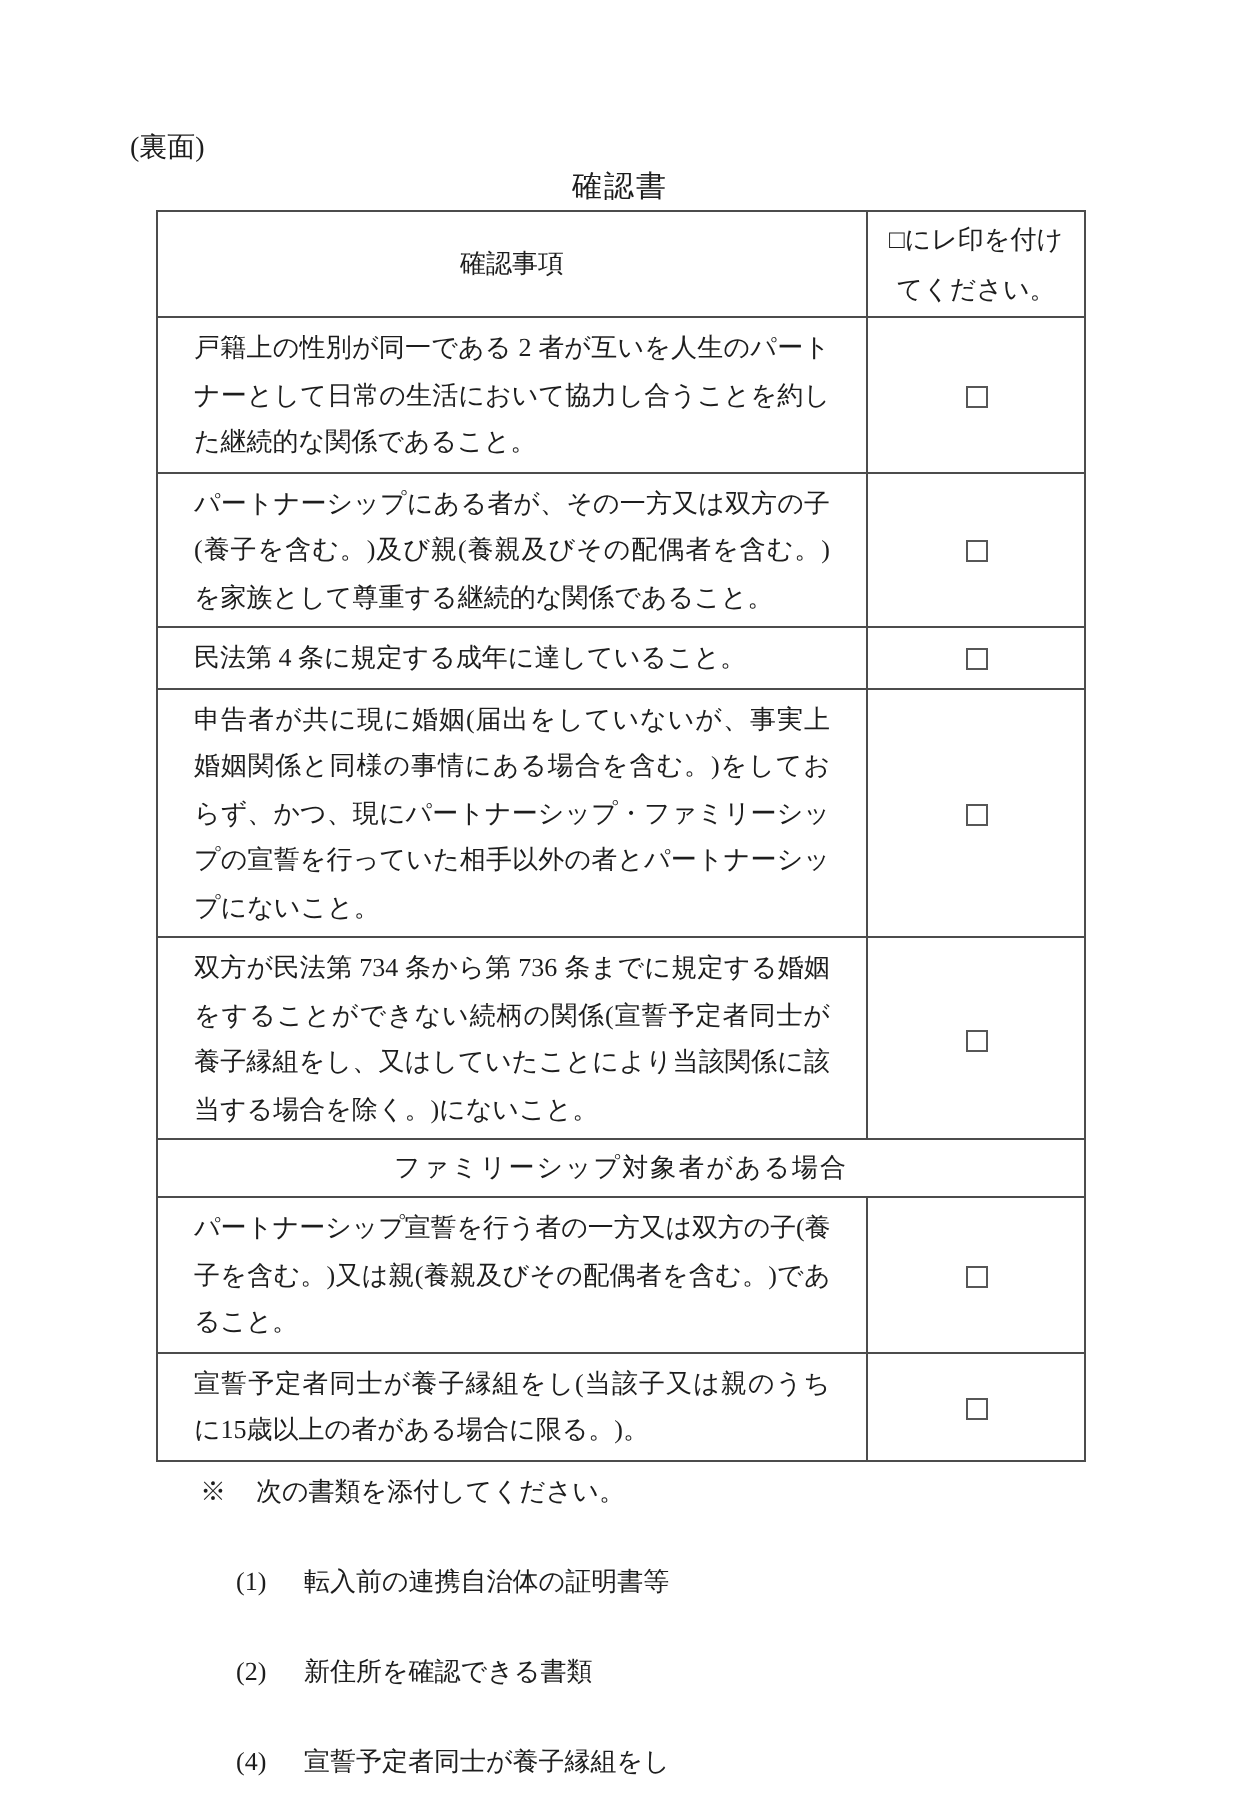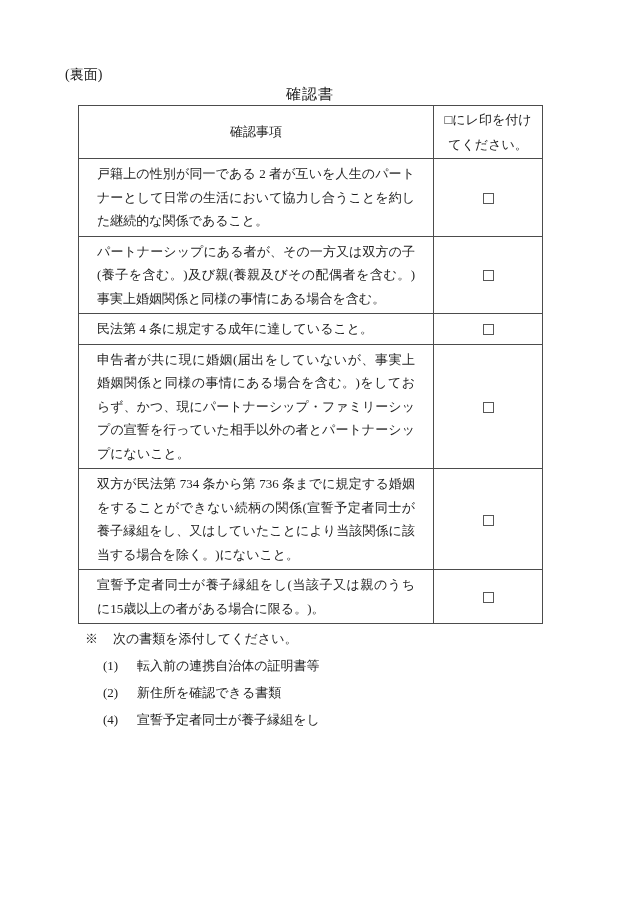--- a/index.html
+++ b/index.html
@@ -53,30 +53,30 @@
     border: 1px solid #575757;
     background: #ffffff;
     vertical-align: middle;
   }
   td.section-cell {
     text-align: center;
     padding: 3px 0;
     line-height: 22px;
     letter-spacing: 1px;
   }
-  .notes { margin: 6px 0 0 0; }
+  .notes { margin: 6px 0 0 0; padding-left: 15px; }
   .note-intro {
     margin-left: 85px;
     font-size: 13px;
     line-height: 17px;
   }
   .note-marker { display: inline-block; width: 28px; }
   .note-item {
     margin-left: 103px;
-    margin-top: 10px;
+    margin-top: 28px;
     font-size: 13px;
     line-height: 17px;
   }
   .note-num { display: inline-block; width: 34px; }
 </style>
 </head>
 <body>
 
 <div>
 
@@ -93,40 +93,47 @@
           <div>てください。</div>
         </th>
       </tr>
 
       <tr>
         <td class="item-cell">戸籍上の性別が同一である 2 者が互いを人生のパートナーとして日常の生活において協力し合うことを約した継続的な関係であること。</td>
         <td class="check-cell"><span class="checkbox"></span></td>
       </tr>
 
       <tr>
-        <td class="item-cell">パートナーシップにある者が、その一方又は双方の子(養子を含む。)及び親(養親及びその配偶者を含む。)事実上婚姻関係と同様の事情にある場合を含む。</td>
+        <td class="item-cell">パートナーシップにある者が、その一方又は双方の子(養子を含む。)及び親(養親及びその配偶者を含む。)を家族として尊重する継続的な関係であること。</td>
         <td class="check-cell"><span class="checkbox"></span></td>
       </tr>
 
       <tr>
         <td class="item-cell">民法第 4 条に規定する成年に達していること。</td>
         <td class="check-cell"><span class="checkbox"></span></td>
       </tr>
 
       <tr>
         <td class="item-cell">申告者が共に現に婚姻(届出をしていないが、事実上婚姻関係と同様の事情にある場合を含む。)をしておらず、かつ、現にパートナーシップ・ファミリーシップの宣誓を行っていた相手以外の者とパートナーシップにないこと。</td>
         <td class="check-cell"><span class="checkbox"></span></td>
       </tr>
 
       <tr>
         <td class="item-cell">双方が民法第 734 条から第 736 条までに規定する婚姻をすることができない続柄の関係(宣誓予定者同士が養子縁組をし、又はしていたことにより当該関係に該当する場合を除く。)にないこと。</td>
         <td class="check-cell"><span class="checkbox"></span></td>
       </tr>
 
+      <tr>
+        <td class="section-cell" colspan="2">ファミリーシップ対象者がある場合</td>
+      </tr>
 
+      <tr>
+        <td class="item-cell tight">パートナーシップ宣誓を行う者の一方又は双方の子(養子を含む。)又は親(養親及びその配偶者を含む。)であること。</td>
+        <td class="check-cell"><span class="checkbox"></span></td>
+      </tr>
 
       <tr>
         <td class="item-cell">宣誓予定者同士が養子縁組をし(当該子又は親のうちに15歳以上の者がある場合に限る。)。</td>
         <td class="check-cell"><span class="checkbox"></span></td>
       </tr>
     </tbody>
   </table>
 
   <div class="notes">
     <div class="note-intro">

